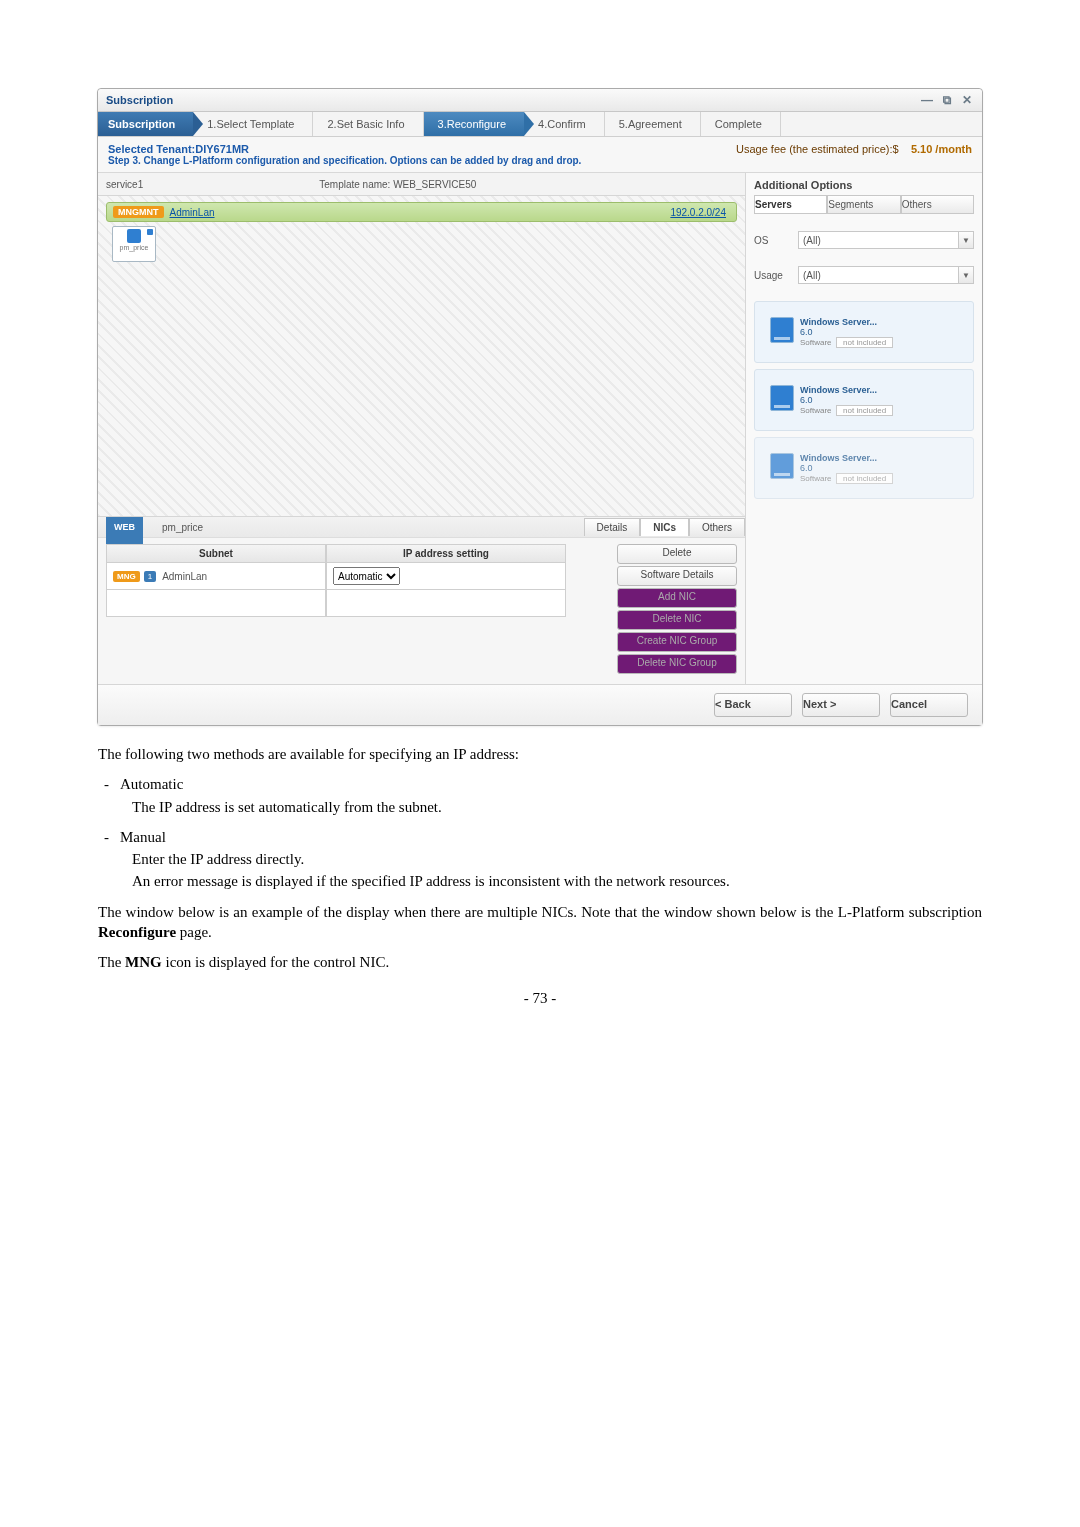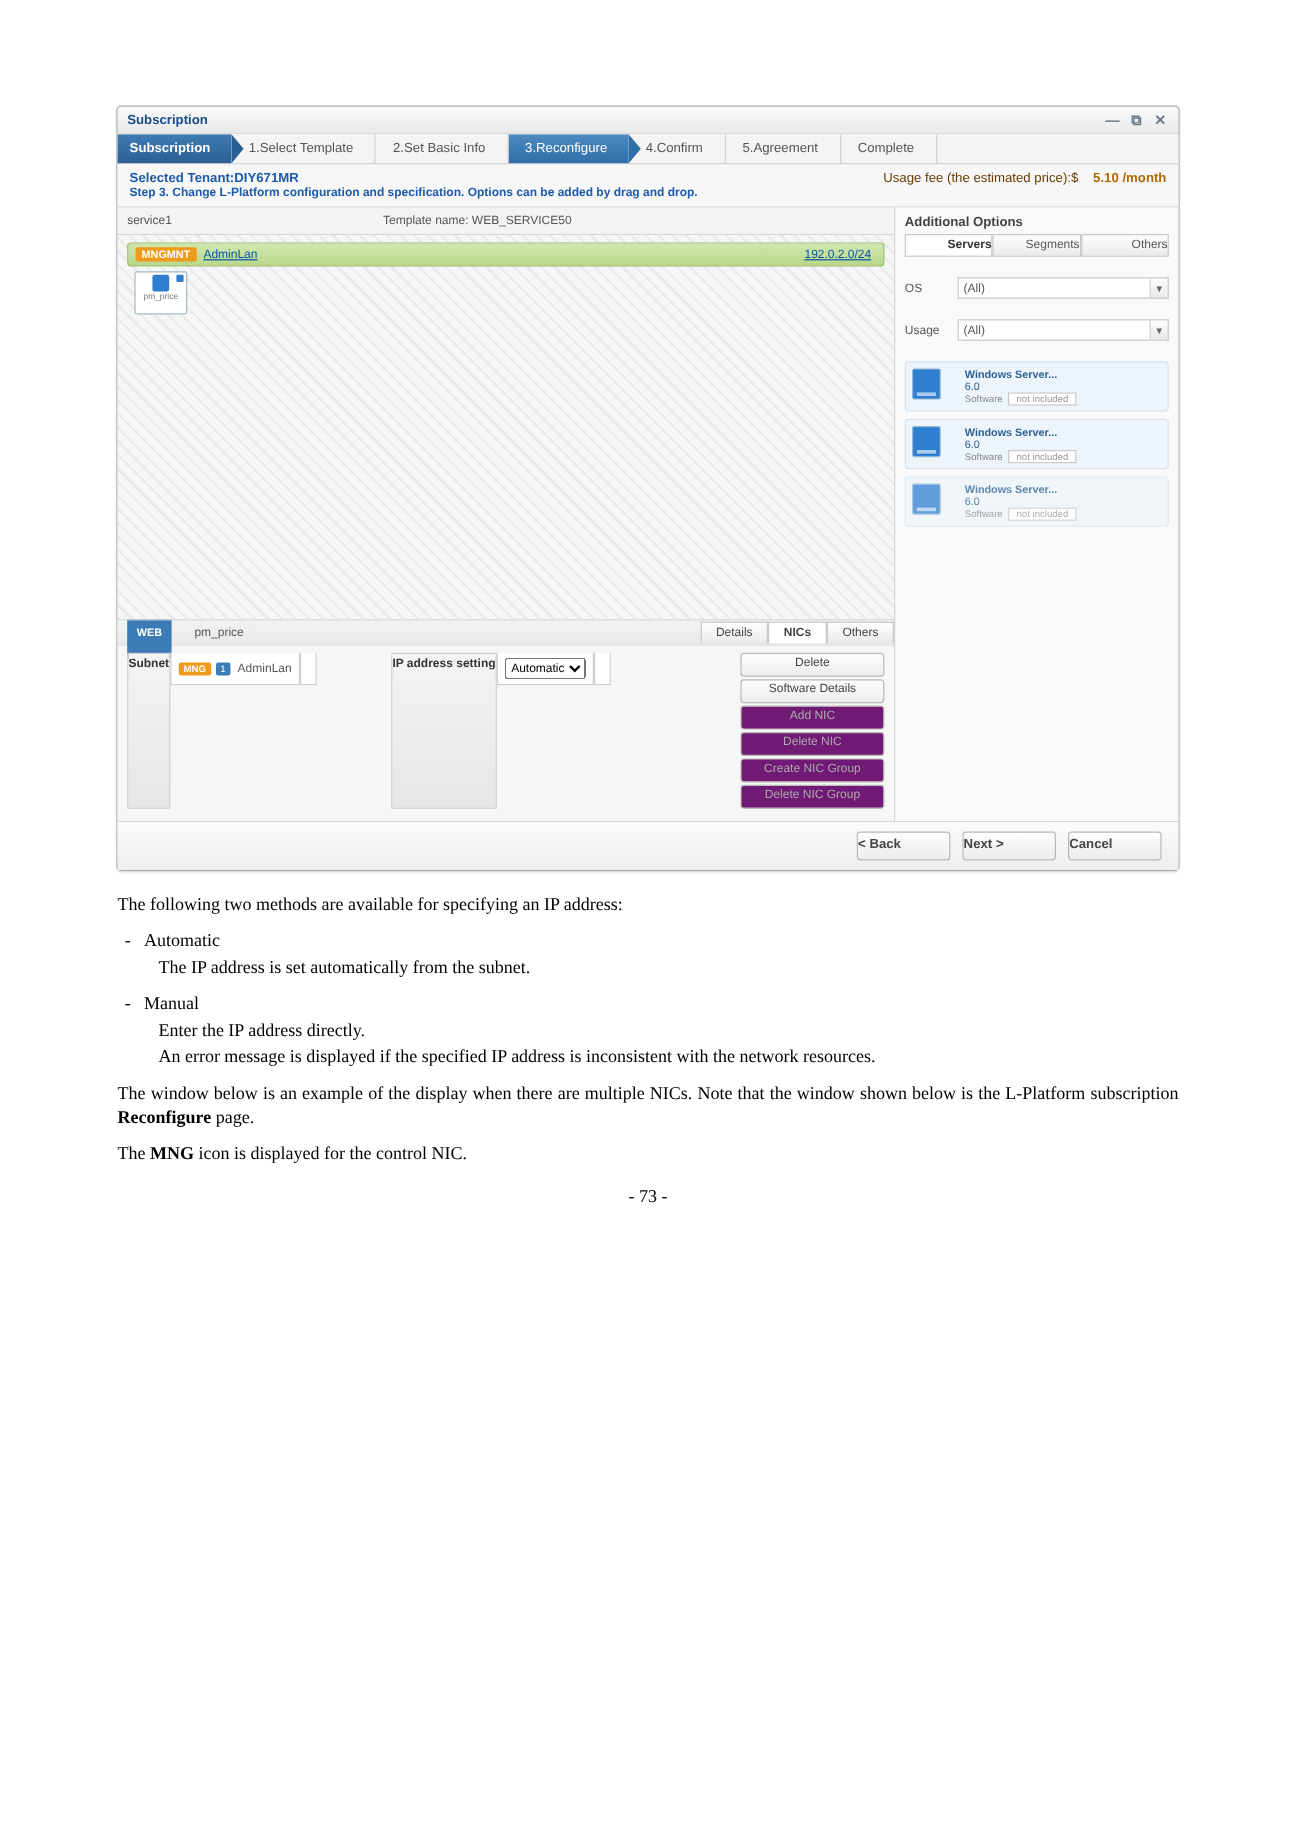--- a/index.html
+++ b/index.html
@@ -34,39 +34,39 @@
 .srv .sic{width:14px;height:14px;margin:2px auto 0;background:#2f7fd1;border-radius:2px}
 .srv .lbl{font-size:7px;color:#777;margin-top:1px}
 .srv .dot{position:absolute;top:2px;right:2px;width:6px;height:6px;background:#2f7fd1;border-radius:1px}
 .nicpanel{background:#f6f6f6}
 .nicbar{display:flex;align-items:center;height:20px;padding:0 0 0 8px;font-size:10px;color:#555;border-bottom:1px solid #ddd;background:linear-gradient(#f2f2f2,#e9e9e9)}
 .nicbar .tag{background:#3b7bb6;color:#fff;padding:17px 8px;border-radius:2px;font-size:9px;font-weight:bold;margin-right:19px}
 .nicbar .tabs{margin-left:auto;display:flex}
 .nicbar .tab{padding:3px 12px;font-size:10px;color:#444;border:1px solid #c8c8c8;background:linear-gradient(#fefefe,#eaeaea);border-bottom:none}
 .nicbar .tab.active{font-weight:bold;background:#fff}
 .nicgrid{display:flex;padding:6px 8px 10px 8px;gap:0;position:relative}
-.col{display:flex;flex-direction:row}
+.col{display:flex;flex-direction:column}
 .thd{background:linear-gradient(#f4f4f4,#e6e6e6);border:1px solid #cfcfcf;font-size:10px;color:#333;font-weight:bold;text-align:center;padding:3px 0}
 .cell{border:1px solid #cfcfcf;border-top:none;background:#fff;padding:3px 6px;font-size:10px;color:#555;height:20px;display:flex;align-items:center}
 .mngchip{background:#ef9a1a;color:#fff;font-weight:bold;font-size:8px;padding:1px 4px;border-radius:2px;margin-right:4px}
 .nicidx{background:#3b7bb6;color:#fff;font-size:8px;padding:1px 4px;border-radius:2px;margin-right:6px}
 select.small{font-size:10px;height:18px}
 .btncol{display:flex;flex-direction:column;gap:2px;margin-left:auto;width:120px}
 .sbtn{height:18px;font-size:10px;border:1px solid #b9b9b9;background:linear-gradient(#fdfdfd,#ececec);border-radius:3px;color:#444;text-align:center;line-height:16px}
 .sbtn.dis{color:#aaa;background:#701a75}
 .sidebar{width:220px;border-left:1px solid #d6d6d6;padding:6px 8px 10px;background:#f9f9f9}
 .sidebar h4{margin:0 0 4px;font-size:11px;color:#444}
 .stabs{display:flex;gap:0;margin-bottom:6px}
-.stabs .st{flex:1;text-align:right;font-size:10px;padding:3px 0;border:1px solid #c8c8c8;background:linear-gradient(#fefefe,#eaeaea);color:#555}
+.stabs .st{flex:1;text-align:left;font-size:10px;padding:3px 0;border:1px solid #c8c8c8;background:linear-gradient(#fefefe,#eaeaea);color:#555}
 .stabs .st.active{background:#fff;font-weight:bold;color:#333}
 .frow{display:flex;align-items:center;font-size:10px;color:#555;margin:17px 0}
 .frow .lab{width:44px}
 .frow .val{flex:1;border:1px solid #c8c8c8;background:#fff;height:16px;padding:0 4px;display:flex;align-items:center}
 .frow .dd{width:14px;height:16px;border:1px solid #c8c8c8;border-left:none;background:linear-gradient(#fdfdfd,#e8e8e8);display:flex;align-items:center;justify-content:center;font-size:8px;color:#666}
-.palcard{display:flex;gap:20px;border:1px solid #d7e2ec;background:#edf4fb;border-radius:3px;padding:5px;margin-top:6px}
+.palcard{display:flex;gap:6px;border:1px solid #d7e2ec;background:#edf4fb;border-radius:3px;padding:15px;margin-top:6px}
 .palcard .pic{width:22px;height:24px;background:#2f7fd1;border-radius:2px;border:1px solid #8fb6d8;position:relative}
 .palcard .pic::after{content:"";position:absolute;left:3px;right:3px;bottom:2px;height:3px;background:#fff;opacity:.6}
 .palcard.dim{opacity:.75}
 .palcard .txt{font-size:9px;color:#2a5f93}
 .palcard .t1{font-weight:bold}
 .palcard .sw{color:#888;font-size:8px}
 .palcard .swv{border:1px solid #c8c8c8;background:#fff;padding:0 6px;font-size:8px;color:#999;margin-left:2px}
 .footer{display:flex;justify-content:flex-end;gap:10px;padding:8px 14px;border-top:1px solid #d6d6d6;background:linear-gradient(#fbfbfb,#eee)}
 .navbtn{min-width:76px;height:22px;font-size:11px;border:1px solid #b9b9b9;background:linear-gradient(#fdfdfd,#ececec);border-radius:3px;text-align:left;line-height:20px;font-weight:bold;color:#444}
 .doc{width:884px;margin:18px auto 0;font-family:'Times New Roman',Times,serif;font-size:15px;line-height:1.35;text-align:justify}

